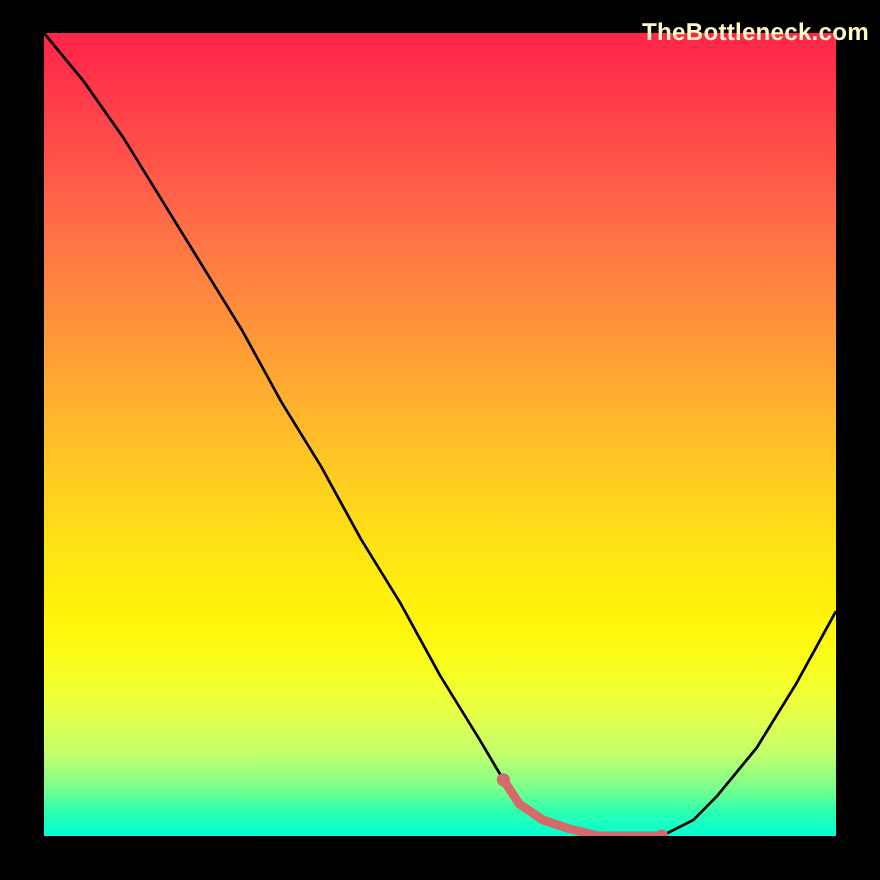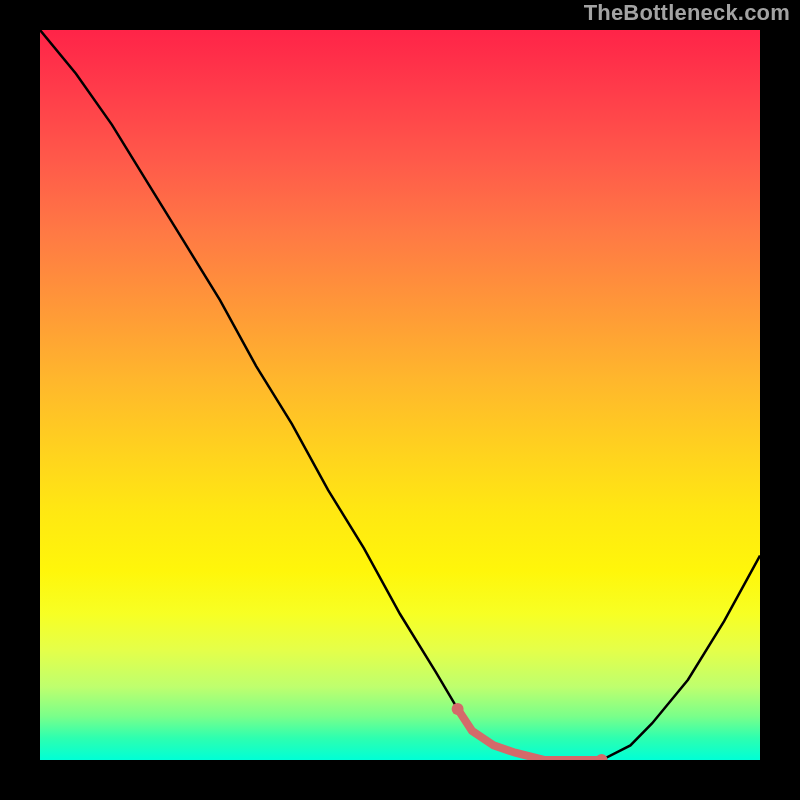--- a/index.html
+++ b/index.html
@@ -11,23 +11,23 @@
     font-family: Arial, Helvetica, sans-serif;
     overflow: hidden;
   }
   .wrap {
     position: relative;
     width: 800px;
     height: 800px;
   }
   .watermark {
     position: absolute;
-    top: 0;
+    top: 16px;
     right: 10px;
-    color: #a3a3a3;
+    color: #fef9c3;
     font-size: 22px;
     font-weight: 600;
     letter-spacing: 0.2px;
     z-index: 3;
     user-select: none;
   }
   .plot {
     position: absolute;
     left: 40px;
     top: 30px;

